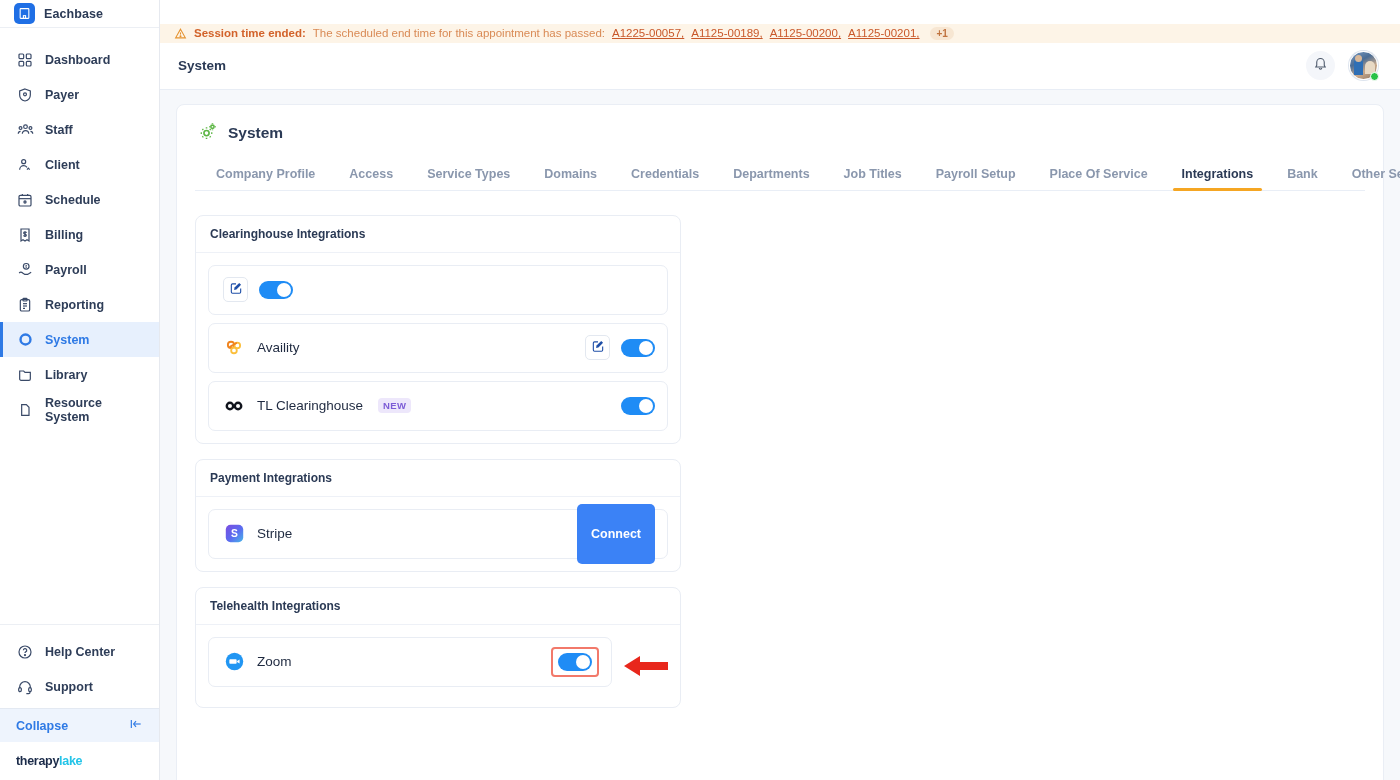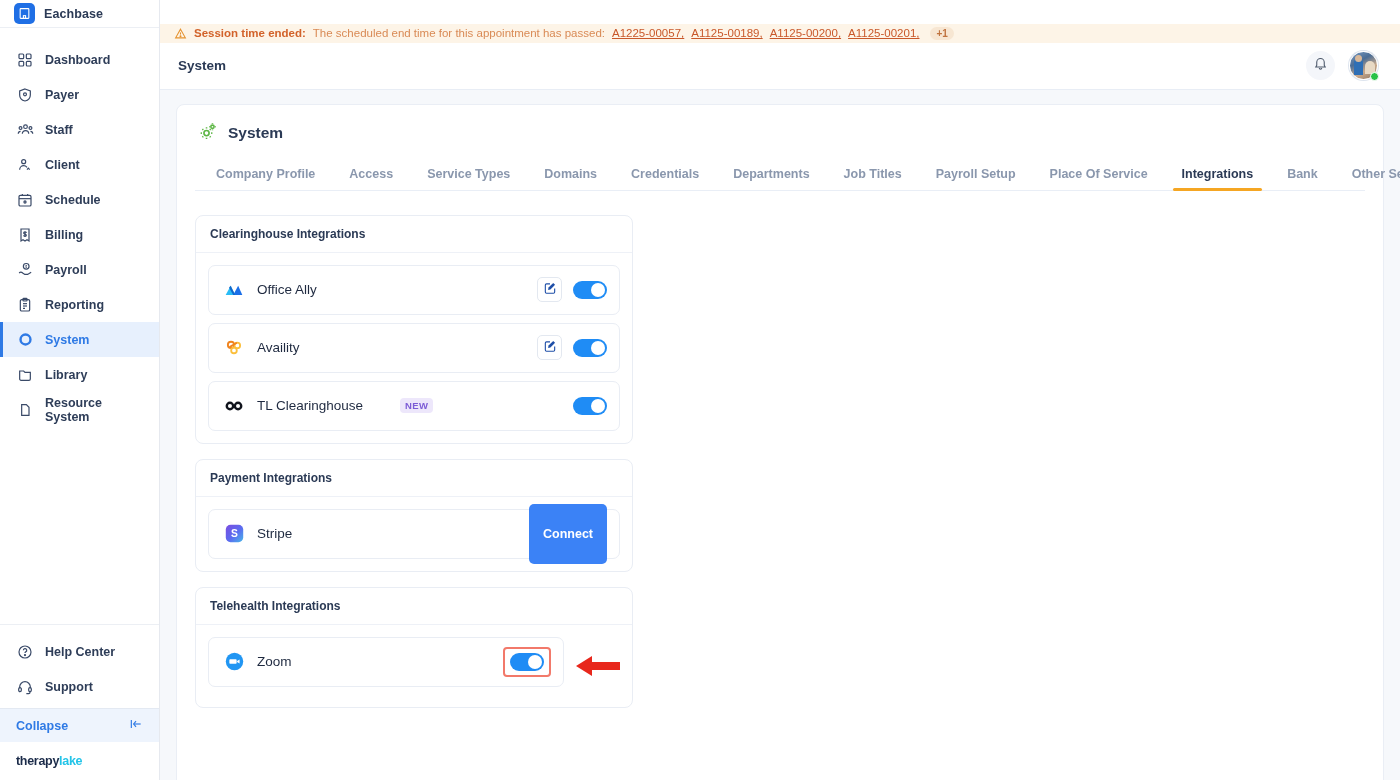--- a/index.html
+++ b/index.html
@@ -159,21 +159,21 @@
   }
   .tab.active { color: #2b3a55; font-weight: 700; }
   .tab.active::after {
     content: ""; position: absolute; left: 8px; right: 8px; bottom: -1px;
     height: 3px; background: #f5a623; border-radius: 2px;
   }
 
   
   .cards { padding-top: 24px; }
   .card {
-    width: 438px;
+    width: 486px;
     background: #fff;
     border: 1px solid #e9edf4;
     border-radius: 8px;
     margin-bottom: 15px;
   }
   .card-head {
     padding: 11px 14px;
     font-size: 12px; font-weight: 600; color: #2b3a55;
     border-bottom: 1px solid #eef1f7;
   }
@@ -191,21 +191,21 @@
   .row:last-child { margin-bottom: 0; }
   .row-left { display: flex; align-items: center; gap: 12px; flex: 1 1 auto; min-width: 0; }
   .row-label { font-size: 13.5px; color: #1f2a40; font-weight: 500; }
   .row-ico { width: 22px; height: 22px; flex: 0 0 22px; display: flex; align-items: center; justify-content: center; }
   .row-right { display: flex; align-items: center; gap: 11px; }
 
   .badge-new {
     background: #ede7fb; color: #7c5cd6;
     font-size: 9.5px; font-weight: 700; letter-spacing: .4px;
     border-radius: 4px; padding: 2px 5px;
-    margin-left: 25px;
+    margin-left: 3px;
   }
 
   .edit-btn {
     width: 25px; height: 25px;
     border: 1px solid #e3e8f0; border-radius: 5px;
     background: #fff;
     display: flex; align-items: center; justify-content: center;
     cursor: pointer;
   }
 
@@ -481,30 +481,20 @@
         <div class="tab"><span>Other Settings</span></div>
       </div>
 
       <div class="cards">
 
         <section class="card">
           <div class="card-head">Clearinghouse Integrations</div>
           <div class="card-body">
 
             <div class="row">
-              <div class="row-left">
-                <span class="row-ico">
-                  <svg width="20" height="20" viewBox="0 0 24 24">
-                    <path d="M11 18 L17 7 L22 18 Z" fill="#1b6fe8"></path>
-                    <path d="M2 18 L8 7 L13.5 18 Z" fill="#17b6f5" opacity=".92"></path>
-                    <path d="M8 7 L13.5 18 L11 18 L6 9 Z" fill="#0d59c4" opacity=".85"></path>
-                  </svg>
-                </span>
-                <span class="row-label">Office Ally</span>
-              </div>
               <div class="row-right">
                 <div class="edit-btn">
                   <span>
                     <svg width="14" height="14" viewBox="0 0 24 24" fill="none" stroke="#1f4fa8" stroke-width="1.9">
                       <path d="M20 13v6a2 2 0 01-2 2H6a2 2 0 01-2-2V7a2 2 0 012-2h6"></path>
                       <path d="M17.5 3.3l3.2 3.2-8 8-4 .8.8-4z" fill="#1f4fa8" stroke="none"></path>
                     </svg>
                   </span>
                 </div>
                 <div class="toggle">

